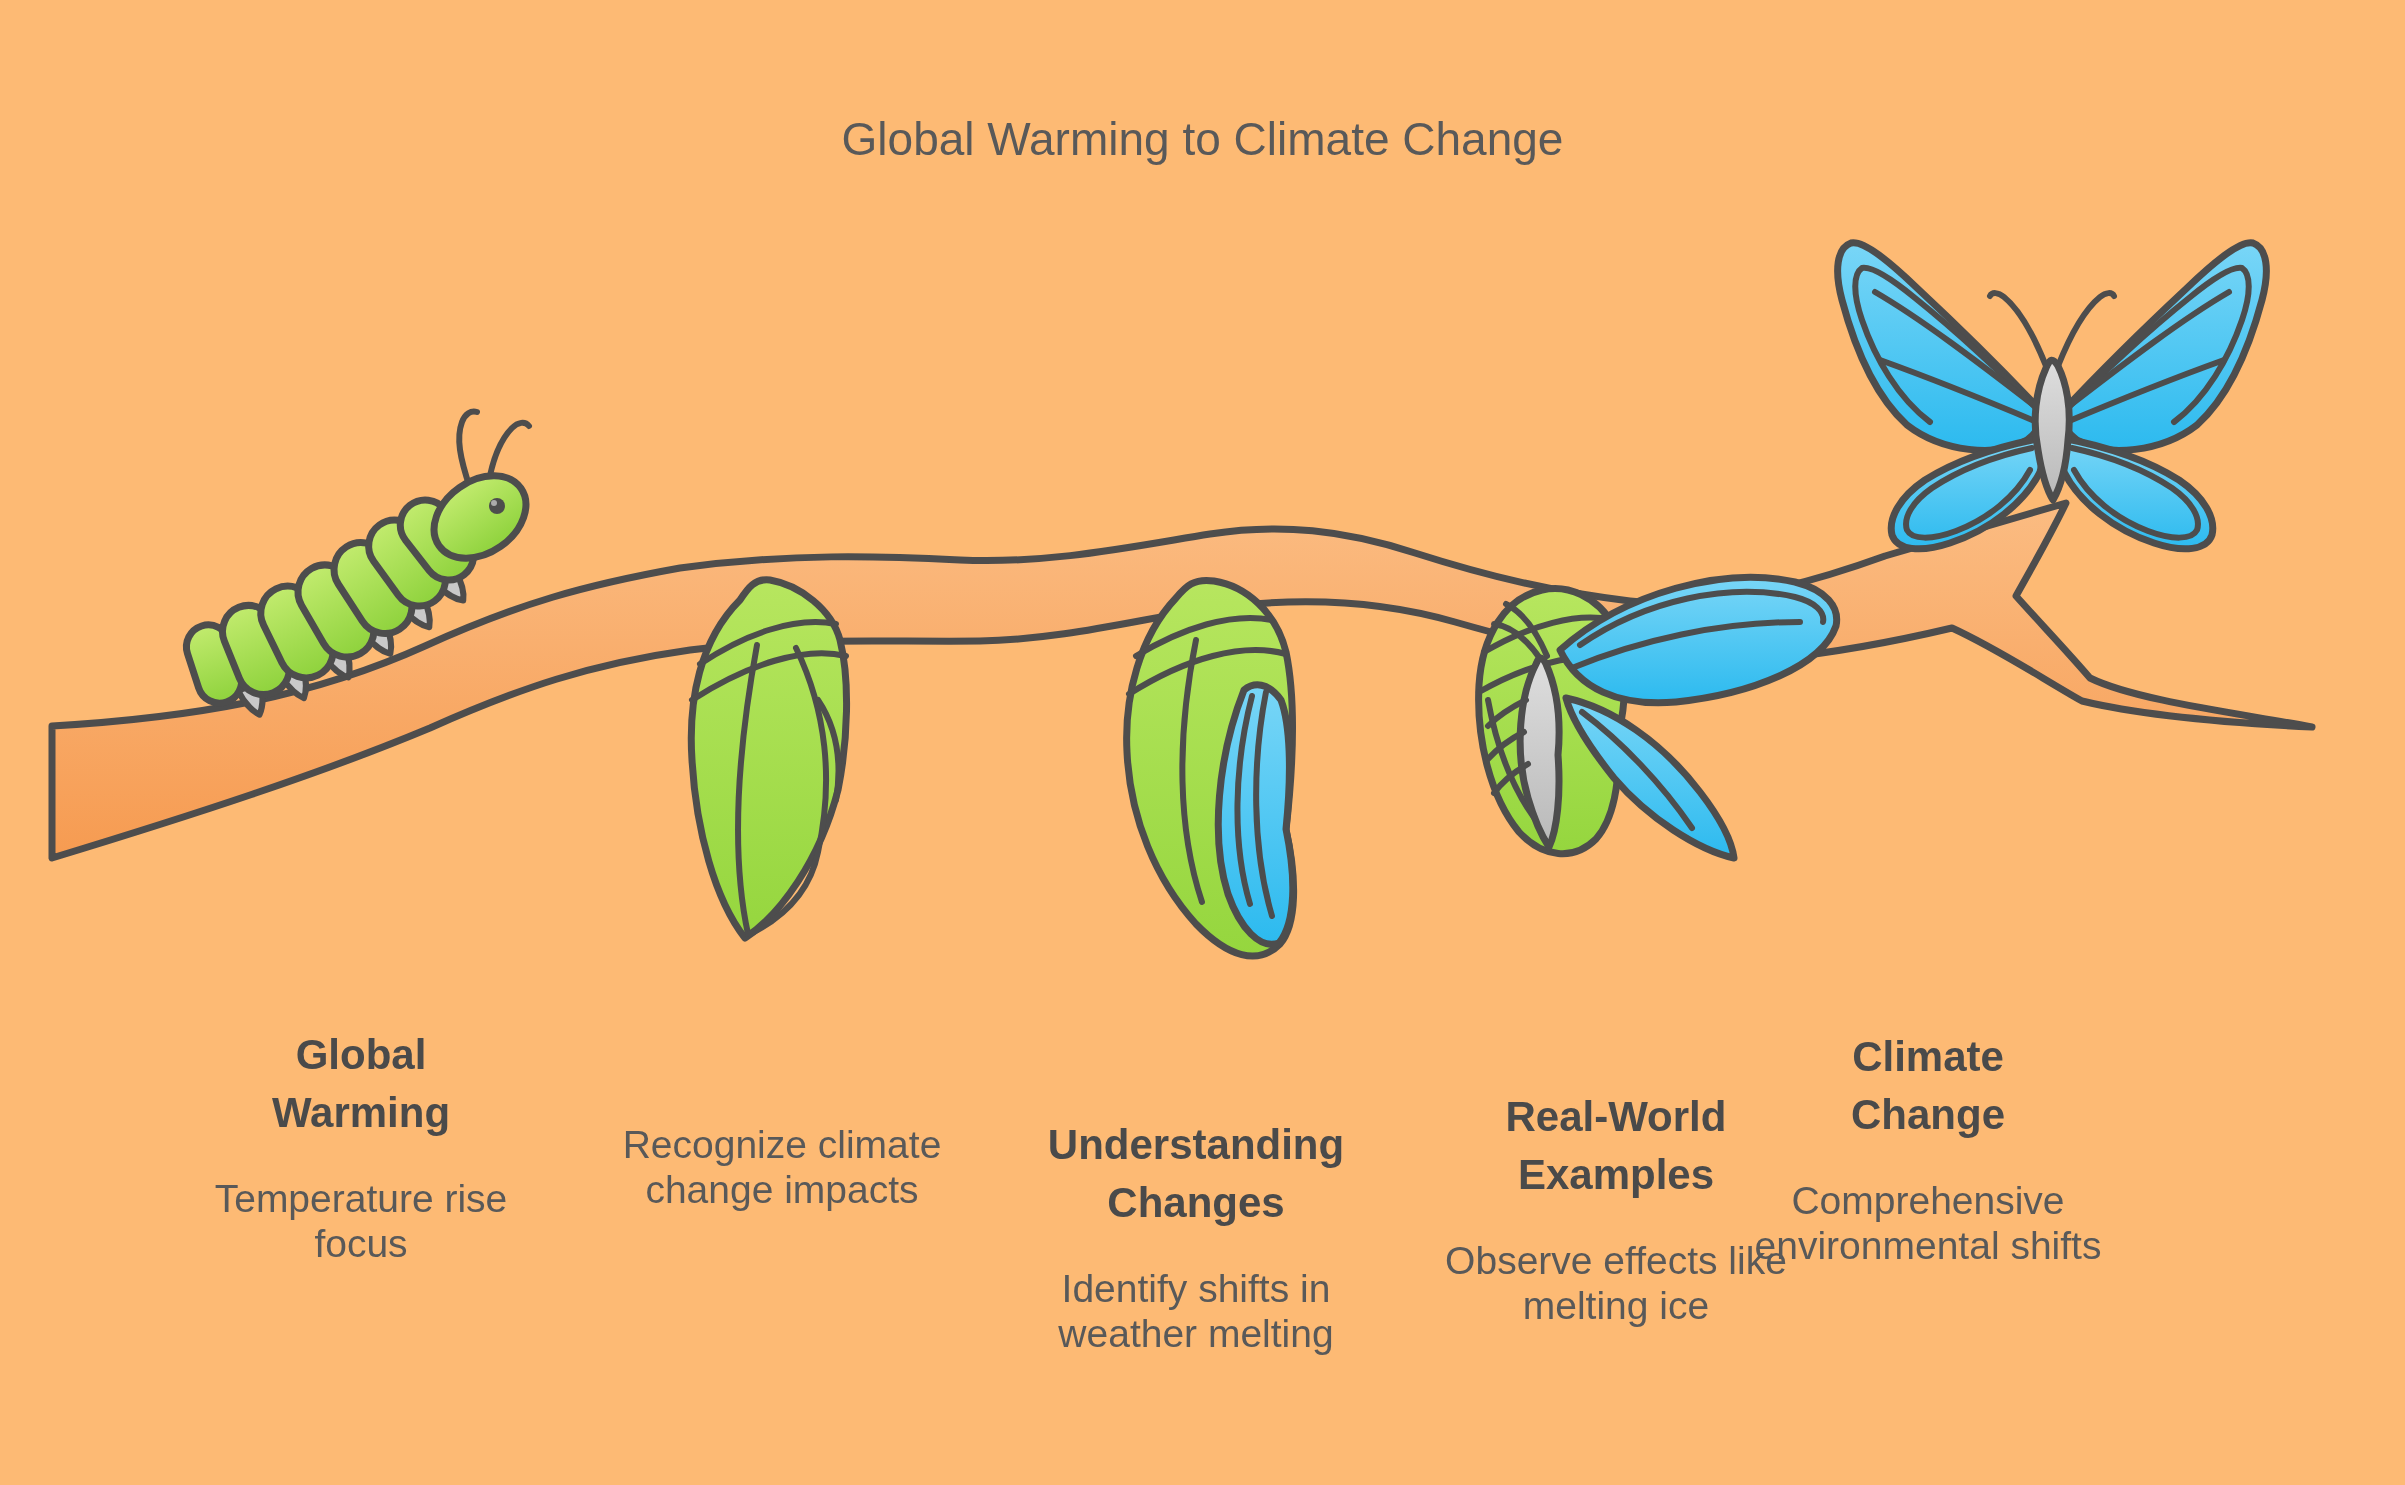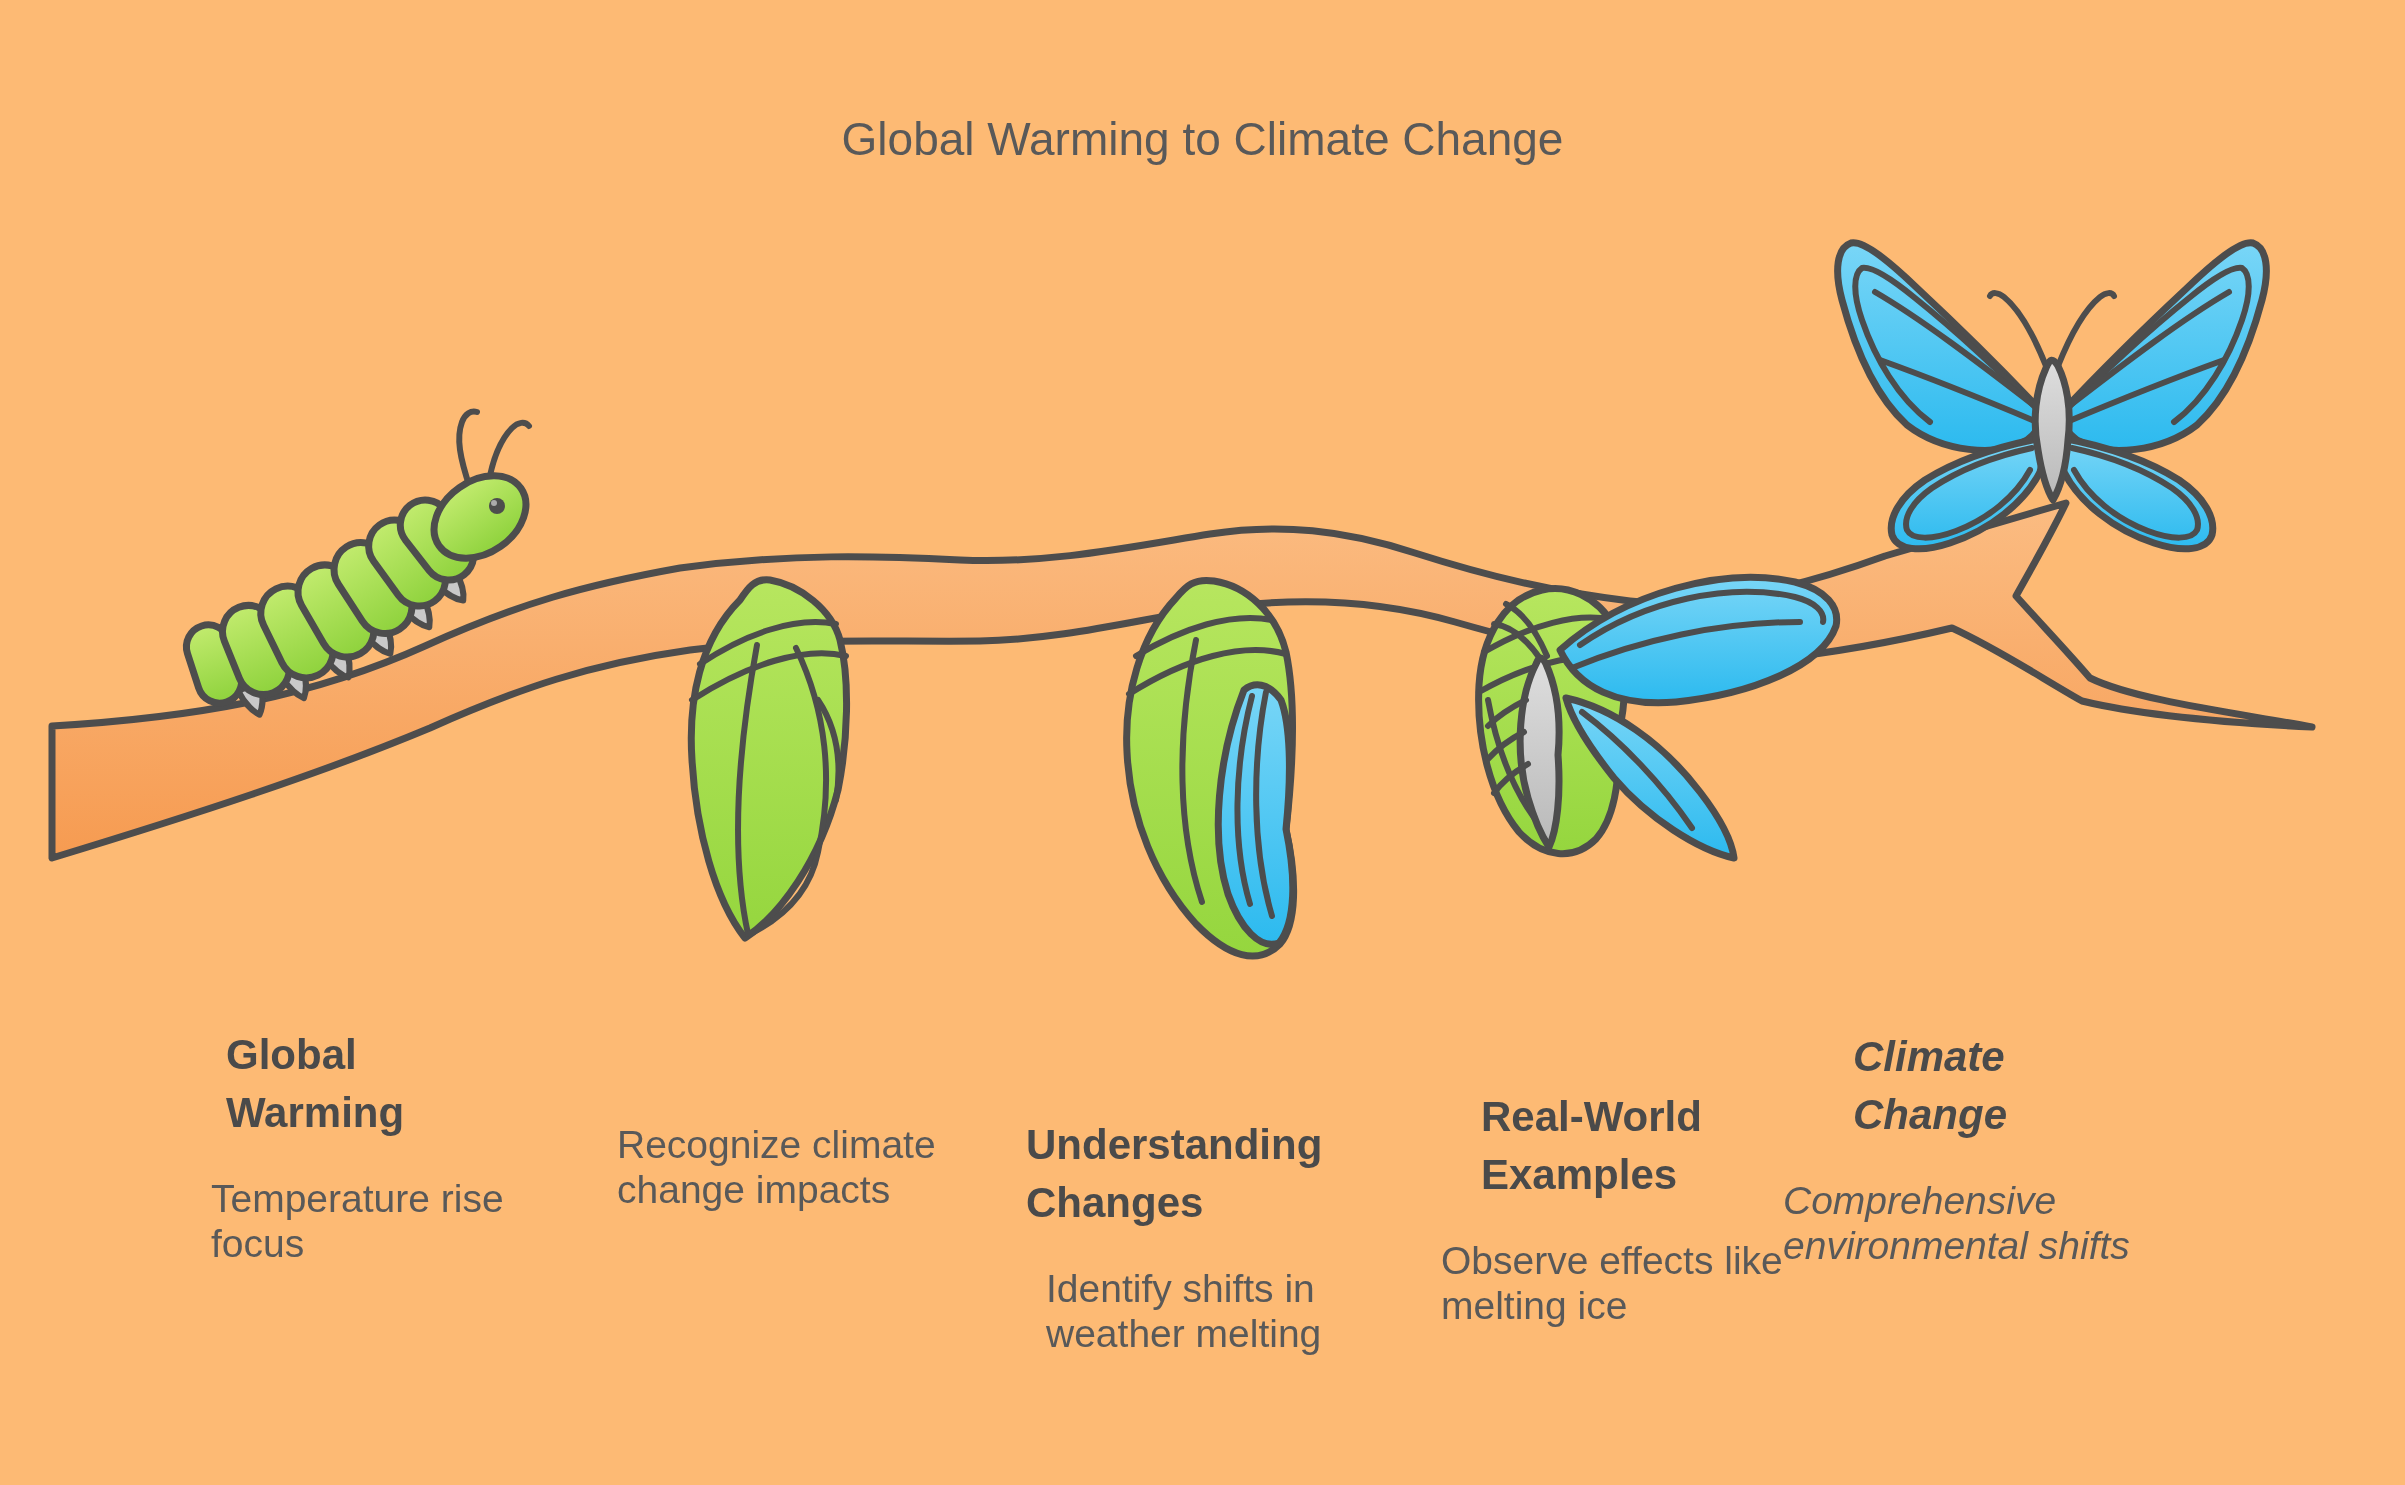--- a/index.html
+++ b/index.html
@@ -16,21 +16,21 @@
     text-align:center;
     font-size:46px;
     font-weight:400;
     color:#595959;
   }
   #scene{position:absolute;left:0;top:0;width:2405px;height:1485px;}
   .stage{
     position:absolute;
     width:430px;
     transform:translateX(-50%);
-    text-align:left;
+    text-align:center;
   }
   .stage-heading{
     font-size:42px;
     line-height:58px;
     font-weight:700;
     color:#4A4A4A;
     margin:0 auto;
   }
   .stage-description{
     font-size:39px;
@@ -293,18 +293,18 @@
   <div class="stage" style="left:1196px;top:1116px;">
     <div class="stage-heading" style="max-width:340px;">Understanding Changes</div>
     <div class="stage-description" style="max-width:300px;">Identify shifts in weather melting</div>
   </div>
 
   <div class="stage" style="left:1616px;top:1088px;">
     <div class="stage-heading" style="max-width:270px;">Real-World Examples</div>
     <div class="stage-description" style="max-width:350px;">Observe effects like melting ice</div>
   </div>
 
-  <div class="stage" style="left:1968px;top:1028px;font-style:italic;">
+  <div class="stage" style="left:1928px;top:1028px;">
     <div class="stage-heading" style="max-width:230px;">Climate Change</div>
     <div class="stage-description" style="max-width:370px;">Comprehensive environmental shifts</div>
   </div>
 
 </div>
 
 </body></html>

